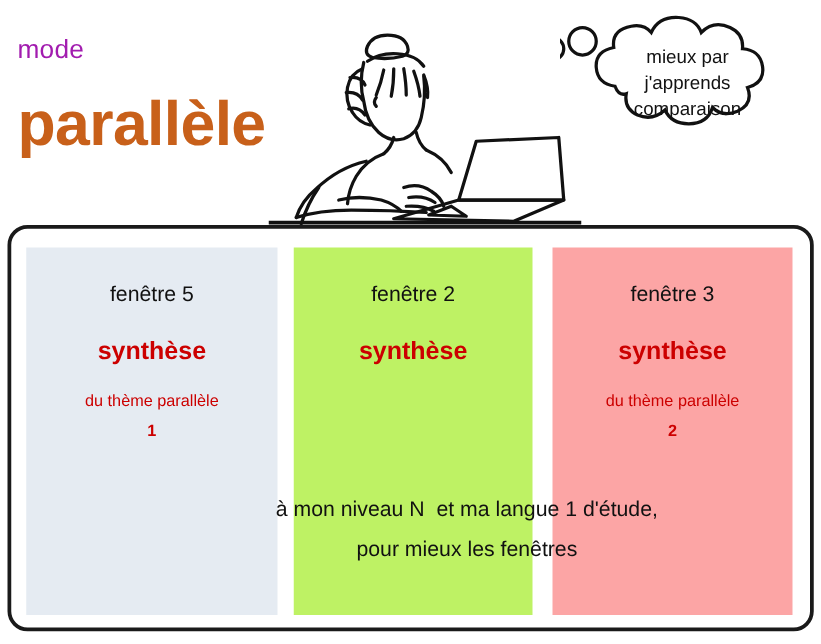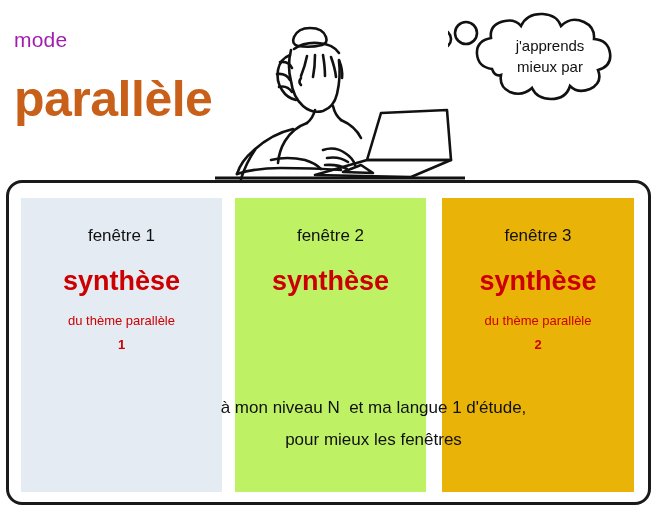--- a/index.html
+++ b/index.html
@@ -91,38 +91,38 @@
     width: 613px;
     height: 294px;
   }
   .col {
     position: absolute;
     top: 0;
     height: 294px;
   }
   .col-1 { left: 0px;   width: 201px; background: #e5ebf2; }
   .col-2 { left: 214px; width: 191px; background: #bef264; }
-  .col-3 { left: 421px; width: 192px; background: #eab308; }
+  .col-3 { left: 421px; width: 192px; background: #fca5a5; }
 
   .col-content {
     position: absolute;
     top: 0;
     width: 100%;
     text-align: center;
     padding-top: 27px;
     box-sizing: border-box;
   }
   .win-label {
     font-size: 17px;
     color: #111111;
     line-height: 22px;
   }
   .synthese {
     margin-top: 22px;
-    font-size: 27px;
+    font-size: 20px;
     font-weight: bold;
     color: #cc0000;
     line-height: 24px;
   }
   .sub {
     margin-top: 16px;
     font-size: 13px;
     color: #cc0000;
     line-height: 24px;
   }
@@ -226,31 +226,32 @@
                  q-12 5 -20 -3
                  q-4 13 -19 13
                  q-14 0 -19 -11
                  q-10 9 -22 4
                  q-11 -5 -9 -17
                  q-6 2 -9 -6 Z"></path>
       </g>
     </svg>
   </div>
   <div class="bubble-text">
+    <div>mieux par</div>
     <div>j'apprends</div>
-    <div>mieux par</div>
+    <div>comparaison</div>
   </div>
 
   <div class="panel"></div>
 
   <div class="columns">
 
     <div class="col col-1">
       <div class="col-content">
-        <div class="win-label">fenêtre 1</div>
+        <div class="win-label">fenêtre 5</div>
         <div class="synthese">synthèse</div>
         <div class="sub">
           <span>du thème parallèle</span>
           <span class="emph">1</span>
         </div>
       </div>
     </div>
 
     <div class="col col-2">
       <div class="col-content">

